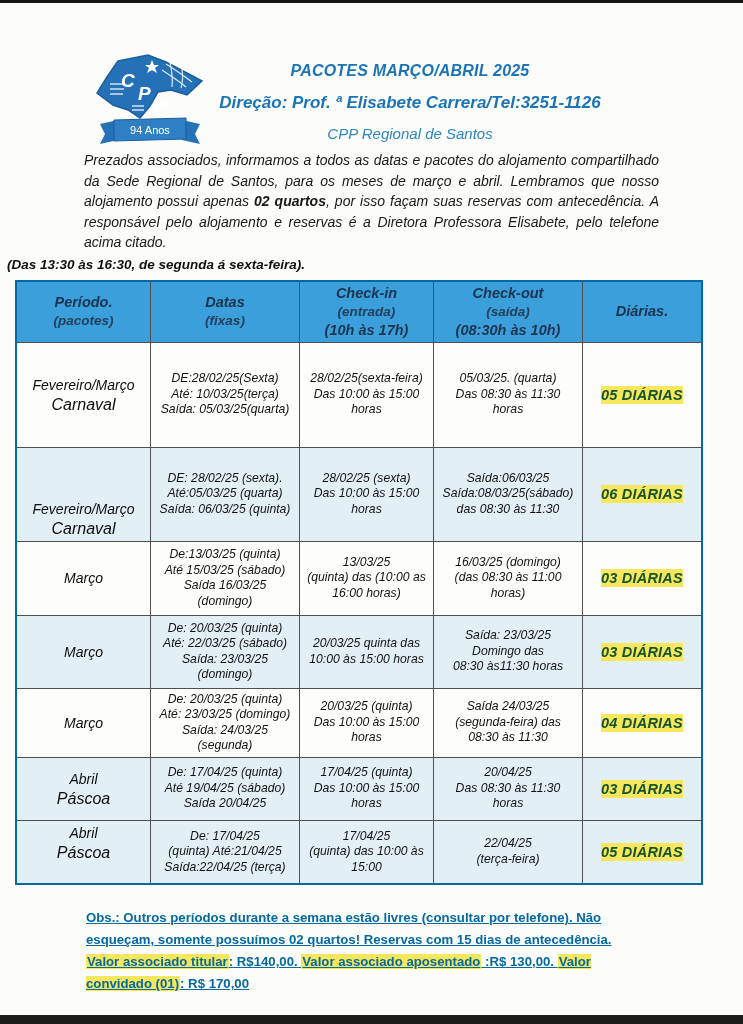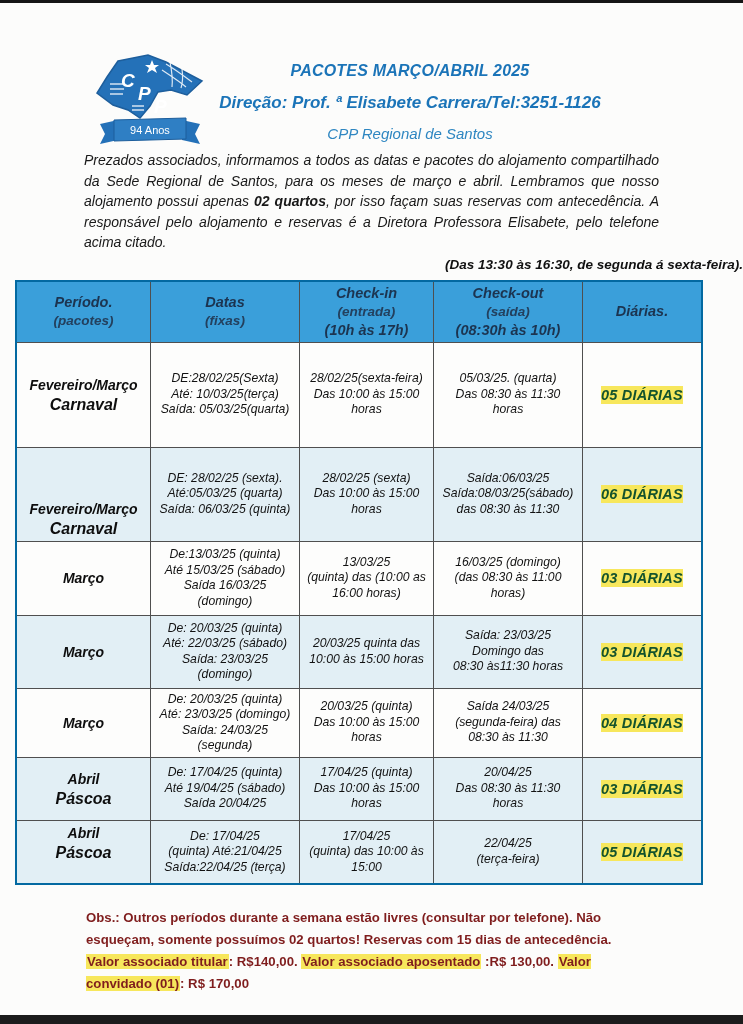--- a/index.html
+++ b/index.html
@@ -10,39 +10,39 @@
 
   .header{position:relative;height:150px;}
   .logo{position:absolute;left:88px;top:54px;width:124px;height:98px;}
   .header-text{position:absolute;left:150px;top:62px;width:520px;text-align:center;}
   .title{color:#1b74b8;font-weight:bold;font-style:italic;font-size:16px;letter-spacing:.2px;}
   .subtitle{color:#1b74b8;font-weight:bold;font-style:italic;font-size:17px;margin-top:13px;}
   .org{color:#2e86c1;font-style:italic;font-size:15px;margin-top:12px;}
 
   .intro{margin:0 84px;text-align:justify;font-style:italic;font-size:14px;line-height:20.5px;color:#191919;}
   .intro .b{font-weight:bold;}
-  .hours{margin-top:4px;text-align:right;font-weight:bold;font-style:italic;font-size:13.5px;color:#111;}
+  .hours{margin-top:4px;text-align:left;font-weight:bold;font-style:italic;font-size:13.5px;color:#111;padding-left:7px;}
 
   table.sched{border-collapse:collapse;margin:8px 0 0 15px;table-layout:fixed;}
   table.sched th,table.sched td{border:1.6px solid #4f4f4f;padding:2px 4px;}
   table.sched thead th{background:#3a9fda;vertical-align:middle;}
   table.sched{border:2px solid #0369a1;}
   .hb{font-weight:bold;font-style:italic;font-size:14.5px;color:#1c3450;line-height:19px;}
   .hi{font-style:italic;font-size:13.5px;color:#23405e;line-height:18px;}
   td{text-align:center;vertical-align:middle;}
-  td.c-period{font-weight:bold;font-style:italic;font-size:14px;color:#0e0e0e;line-height:20px;}
+  td.c-period{font-weight:normal;font-style:italic;font-size:14px;color:#0e0e0e;line-height:20px;}
   td.c-period div + div{font-size:16px;}
   td.c-datas div,td.c-checkin div,td.c-checkout div{font-style:italic;font-size:12.2px;line-height:15.5px;color:#121212;}
   tr.bg-white{background:#fdfdfc;}
   tr.bg-blue{background:#e2eff5;}
   .badge{display:inline-block;background:#f7e75c;font-weight:bold;font-style:italic;font-size:14.5px;color:#14532d;padding:1px 0;letter-spacing:.2px;}
   td.valign-bottom{vertical-align:bottom;padding-bottom:10px;}
   td.valign-top{vertical-align:top;padding-top:6px;}
 
-  .footer{margin:22px 0 0 86px;width:556px;font-weight:bold;font-size:13.2px;line-height:22px;color:#7f1d1d;}
+  .footer{margin:22px 0 0 86px;width:556px;font-weight:bold;font-size:13.2px;line-height:22px;color:#0369a1;text-decoration:underline;}
   .footer .hl{background:#f7e75c;padding:0 1px;}
 </style>
 </head>
 <body>
 
 <div class="page">
   <div class="scan-edge-top"></div>
 
   <div class="header">
     <div class="logo">

